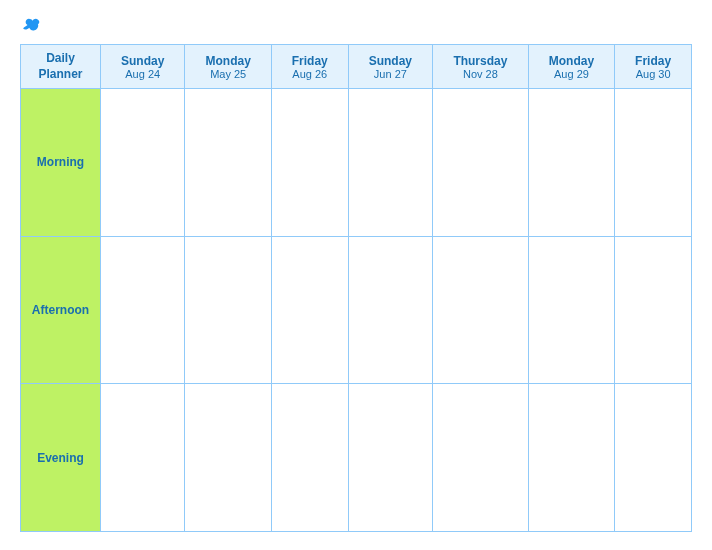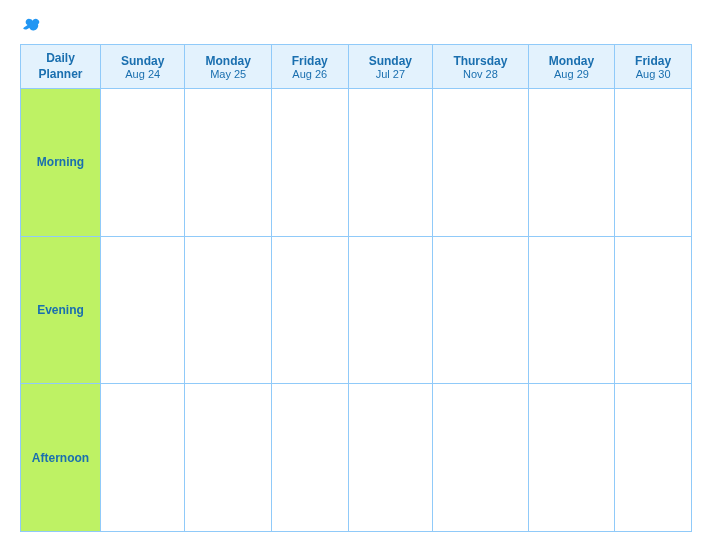--- a/index.html
+++ b/index.html
@@ -169,21 +169,21 @@
         <th class="col-day th-day-cell">
           <span class="th-day-name">Monday</span>
           <span class="th-day-date">May 25</span>
         </th>
         <th class="col-day th-day-cell">
           <span class="th-day-name">Friday</span>
           <span class="th-day-date">Aug 26</span>
         </th>
         <th class="col-day th-day-cell">
           <span class="th-day-name">Sunday</span>
-          <span class="th-day-date">Jul 27</span>
+          <span class="th-day-date">Jun 27</span>
         </th>
         <th class="col-day th-day-cell">
           <span class="th-day-name">Thursday</span>
           <span class="th-day-date">Nov 28</span>
         </th>
         <th class="col-day th-day-cell">
           <span class="th-day-name">Monday</span>
           <span class="th-day-date">Aug 29</span>
         </th>
         <th class="col-day th-day-cell">
@@ -198,31 +198,31 @@
         <td class="td-section-label row-label">Morning</td>
         <td class="td-content-cell row-content"></td>
         <td class="td-content-cell row-content"></td>
         <td class="td-content-cell row-content"></td>
         <td class="td-content-cell row-content"></td>
         <td class="td-content-cell row-content"></td>
         <td class="td-content-cell row-content"></td>
         <td class="td-content-cell row-content"></td>
       </tr>
       <tr>
+        <td class="td-section-label row-label">Afternoon</td>
+        <td class="td-content-cell row-content"></td>
+        <td class="td-content-cell row-content"></td>
+        <td class="td-content-cell row-content"></td>
+        <td class="td-content-cell row-content"></td>
+        <td class="td-content-cell row-content"></td>
+        <td class="td-content-cell row-content"></td>
+        <td class="td-content-cell row-content"></td>
+      </tr>
+      <tr>
         <td class="td-section-label row-label">Evening</td>
-        <td class="td-content-cell row-content"></td>
-        <td class="td-content-cell row-content"></td>
-        <td class="td-content-cell row-content"></td>
-        <td class="td-content-cell row-content"></td>
-        <td class="td-content-cell row-content"></td>
-        <td class="td-content-cell row-content"></td>
-        <td class="td-content-cell row-content"></td>
-      </tr>
-      <tr>
-        <td class="td-section-label row-label">Afternoon</td>
         <td class="td-content-cell row-content"></td>
         <td class="td-content-cell row-content"></td>
         <td class="td-content-cell row-content"></td>
         <td class="td-content-cell row-content"></td>
         <td class="td-content-cell row-content"></td>
         <td class="td-content-cell row-content"></td>
         <td class="td-content-cell row-content"></td>
       </tr>
     </tbody>
 </table>

